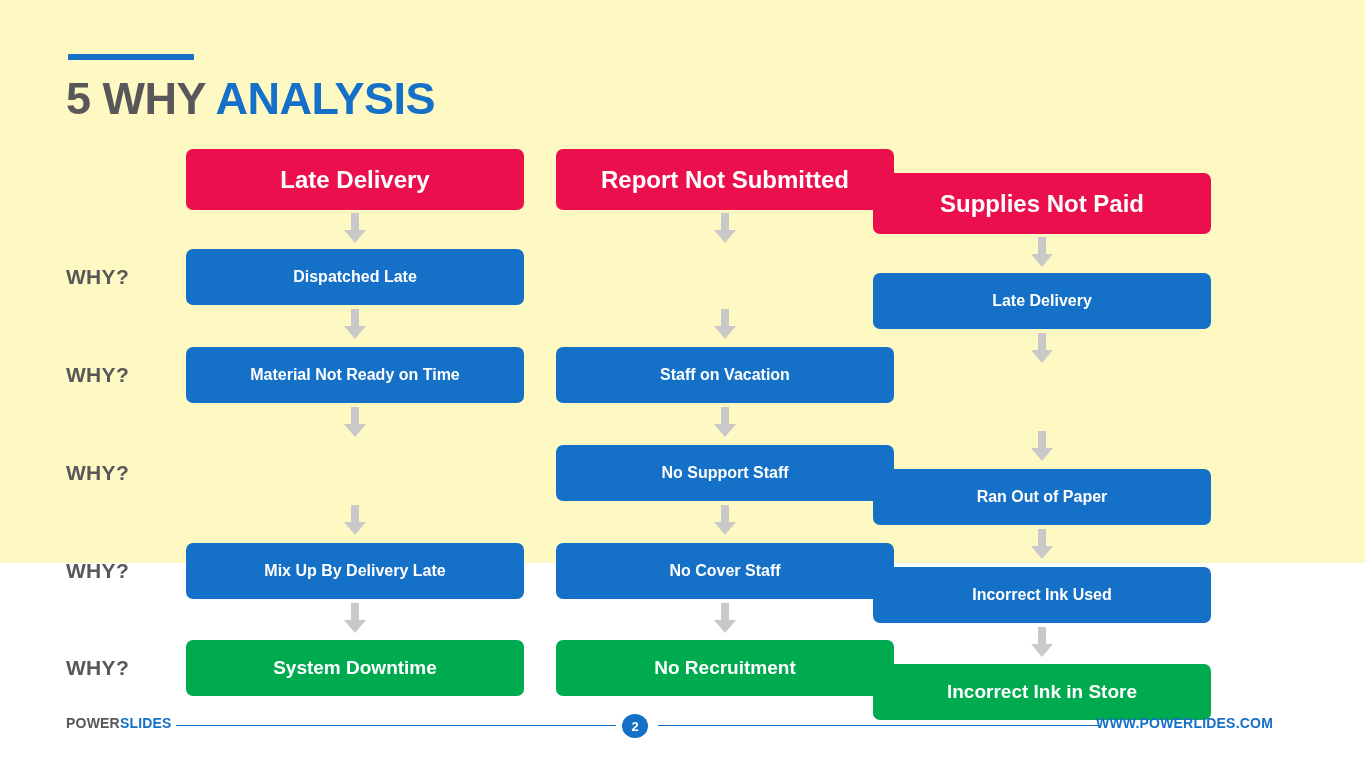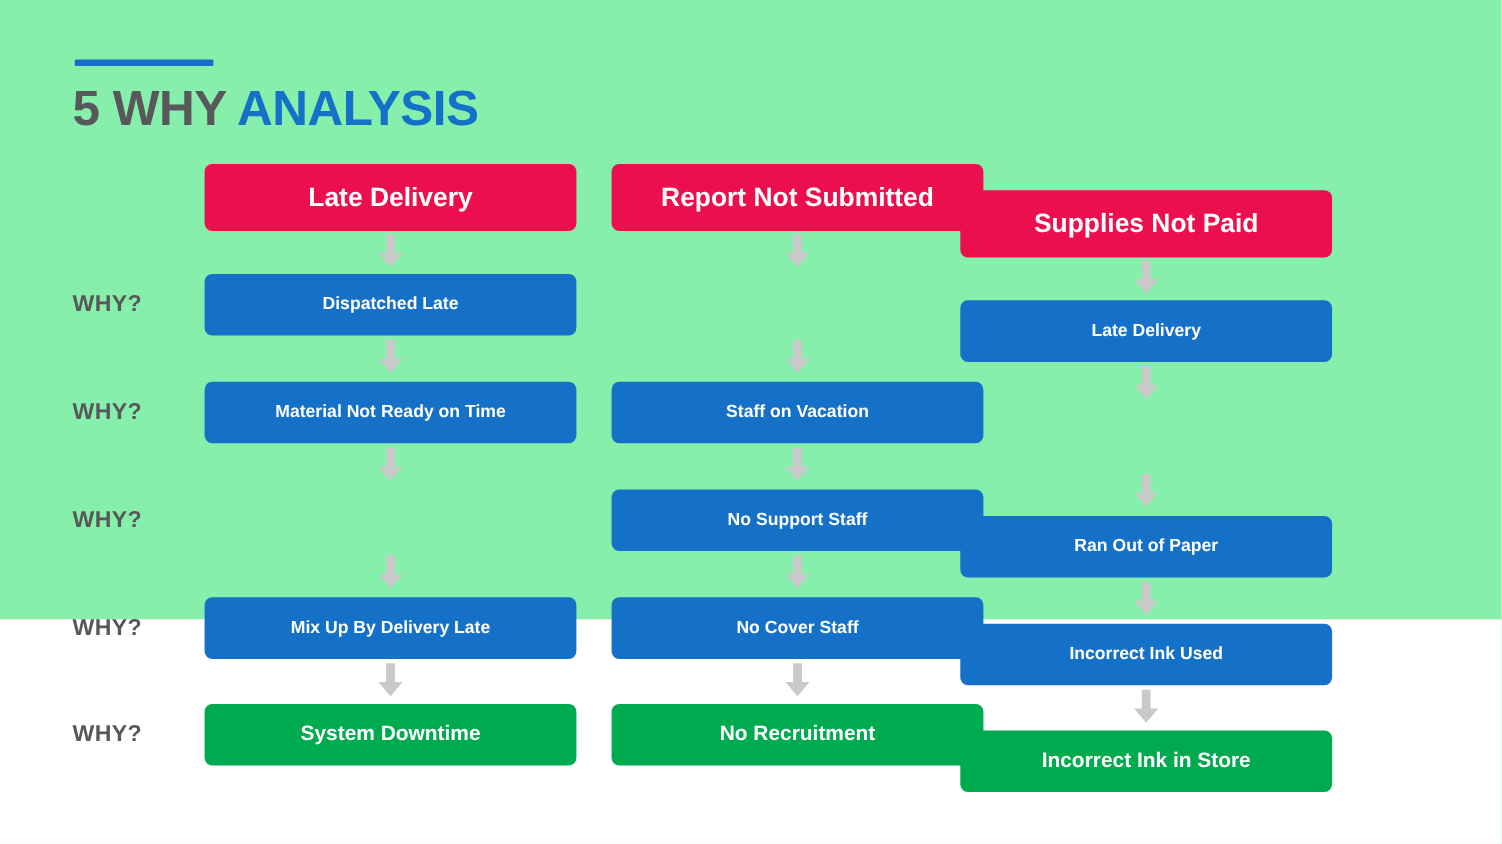--- a/index.html
+++ b/index.html
@@ -15,21 +15,21 @@
     overflow: hidden;
     position: relative;
   }
 
   
   .slide {
     position: absolute;
     left: 0; top: 0;
     width: 1365px;
     height: 563px;
-    background: #86efac;
+    background: #fef9c3;
   }
 
   
   .title-accent {
     position: absolute;
     left: 68px;
     top: 54px;
     width: 126px;
     height: 6px;
     background: #1570C7;
@@ -295,14 +295,21 @@
       <div class="node step" style="top:394px">Incorrect Ink Used</div>
       <div class="arrow" style="top:454px">
           <span class="shaft"></span>
           <span class="head"></span>
         </div>
       <div class="node final" style="top:491px">Incorrect Ink in Store</div>
     </div>
 
   </div>
 
+  <div class="footer">
+    <div class="brand"><span class="b-dark">POWER</span><span class="b-blue">SLIDES</span></div>
+    <div class="rule rule-left"></div>
+    <div class="page-badge">2</div>
+    <div class="rule rule-right"></div>
+    <div class="site-url">WWW.POWERLIDES.COM</div>
+  </div>
 
 </div>
 
 </body></html>

